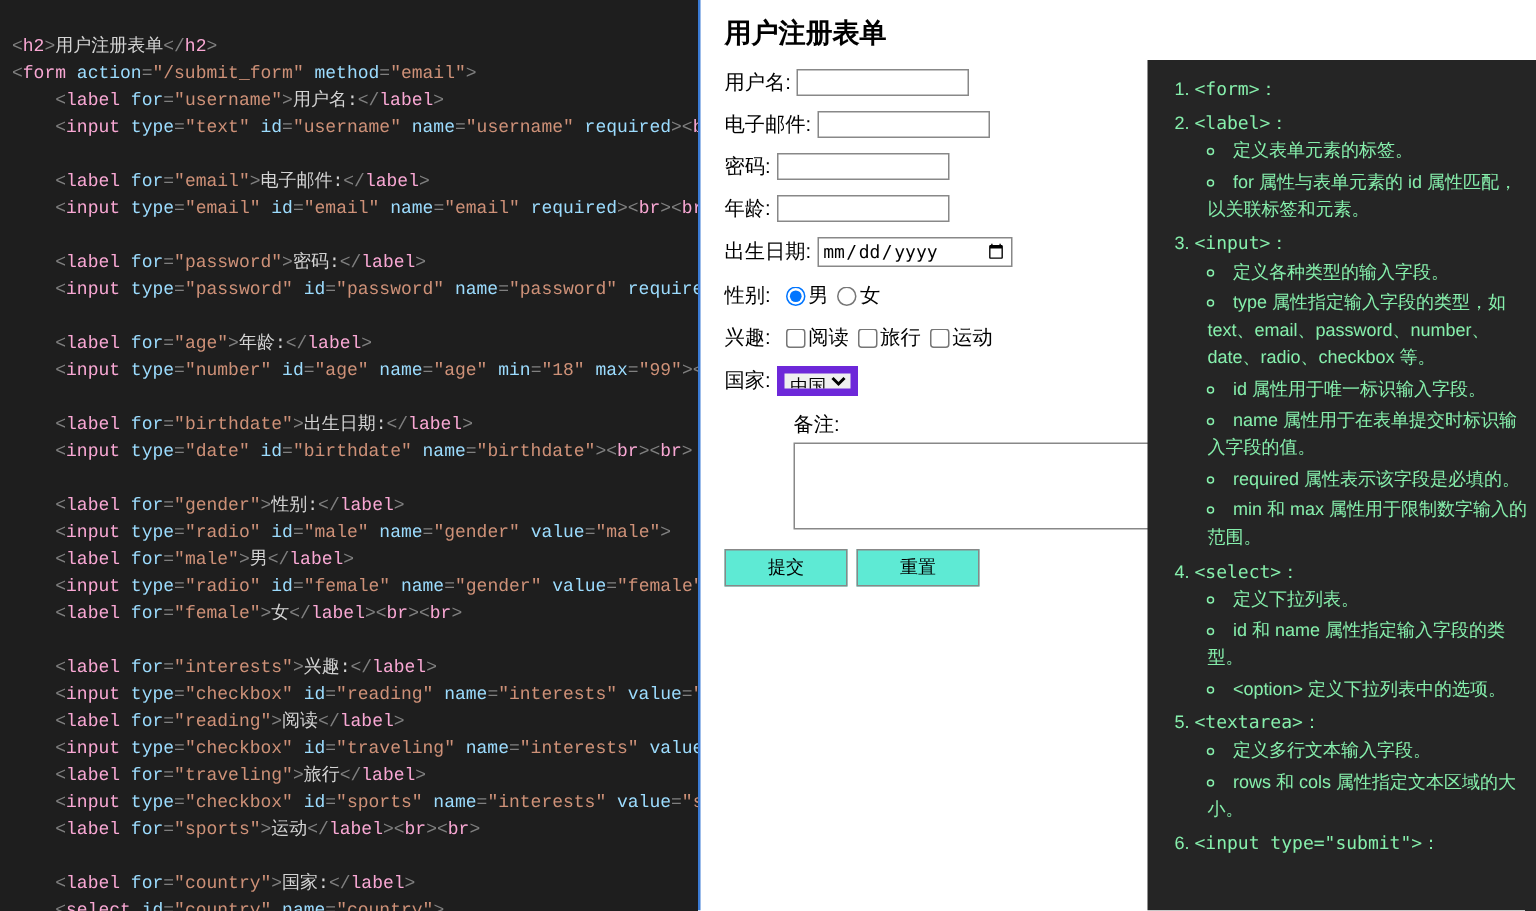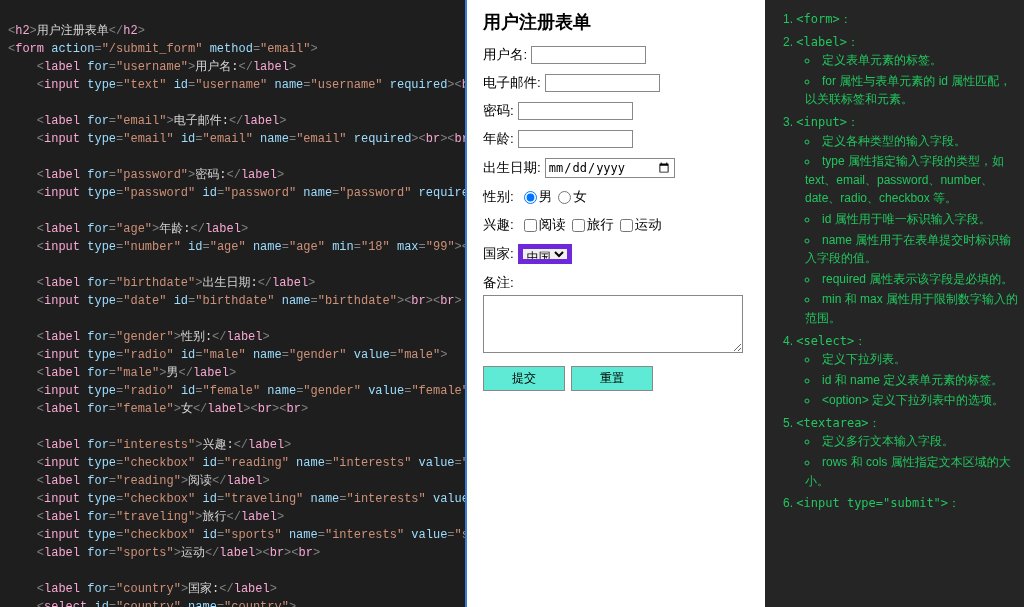--- a/index.html
+++ b/index.html
@@ -80,26 +80,27 @@
     .panel-center .btnrow input {
       background: #5eead4;
       border: 1px solid #888;
       padding: 3px 28px;
       font-size: 12px;
       margin-right: 6px;
     }
     .panel-right {
       flex: 1;
       background: #252525;
-      color: #22c55e;
+      color: #86efac;
       padding: 10px 4px 10px 14px;
       font-family: Arial, "Microsoft YaHei", sans-serif;
       font-size: 12px;
       overflow-y: auto;
       line-height: 1.55;
+      margin-top: 40px;
     }
     .panel-right ol {
       list-style-position: inside;
       padding-left: 4px;
     }
     .panel-right ol > li {
       margin-bottom: 4px;
     }
     .panel-right ul {
       list-style-type: circle;
@@ -204,21 +205,21 @@
     <span>旅行</span>
     <input type="checkbox" style="">
     <span>运动</span>
   </div>
   <div class="frow">
     <label>国家:</label>
     <select>
       <option>中国</option>
     </select>
   </div>
-  <div class="frow" style="display:block;">
+  <div class="frow" style="display:block;margin-left:46px;">
     <label>备注:</label><br>
     <textarea style=""></textarea>
   </div>
   <div class="frow btnrow">
     <input type="submit" value="提交" style="">
     <input type="reset" value="重置" style="">
   </div>
 </div>
 
 <div class="panel-right">
@@ -241,21 +242,21 @@
         <li>id 属性用于唯一标识输入字段。</li>
         <li>name 属性用于在表单提交时标识输入字段的值。</li>
         <li>required 属性表示该字段是必填的。</li>
         <li>min 和 max 属性用于限制数字输入的范围。</li>
       </ul>
     </li>
     <li>
       <span class="mono">&lt;select&gt;：</span>
       <ul>
         <li>定义下拉列表。</li>
-        <li>id 和 name 定义表单元素的标签。</li>
+        <li>id 和 name 属性指定输入字段的类型。</li>
         <li>&lt;option&gt; 定义下拉列表中的选项。</li>
       </ul>
     </li>
     <li>
       <span class="mono">&lt;textarea&gt;：</span>
       <ul>
         <li>定义多行文本输入字段。</li>
         <li>rows 和 cols 属性指定文本区域的大小。</li>
       </ul>
     </li>

